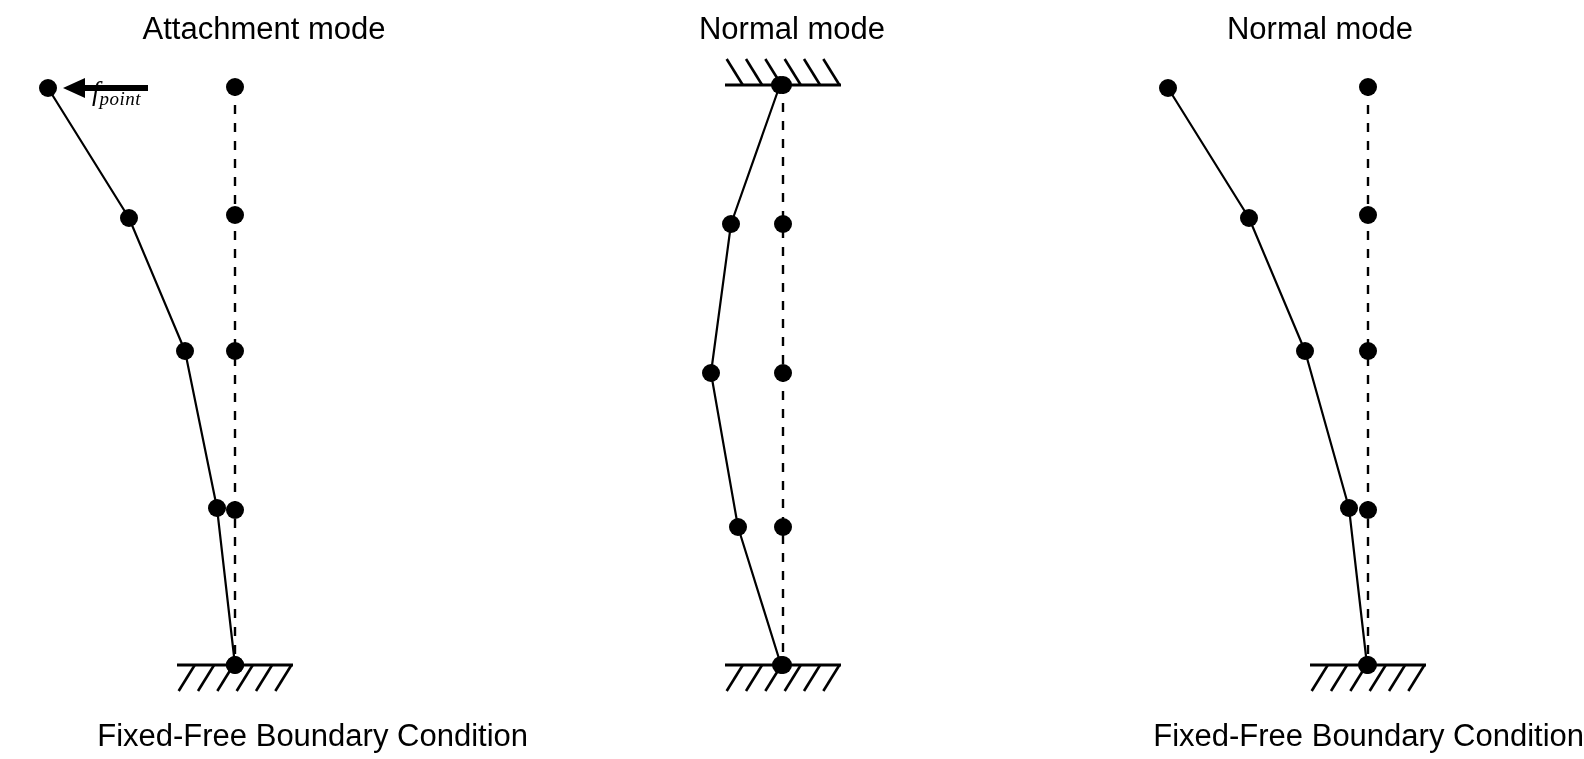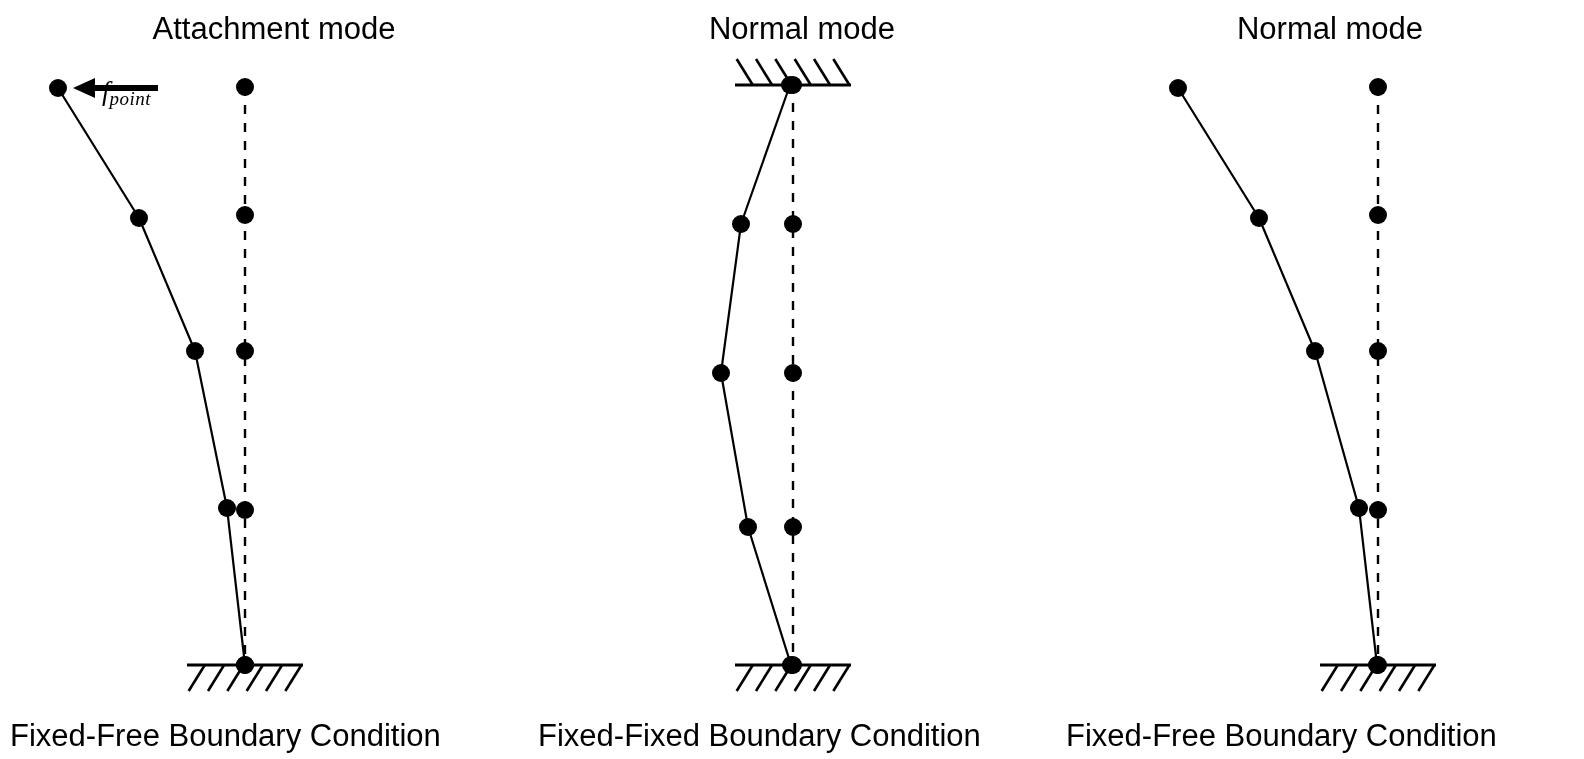--- a/index.html
+++ b/index.html
@@ -19,21 +19,20 @@
     width: 1584px;
     height: 759px;
   }
   svg.panel-svg {
     display: block;
   }
   .panel {
     position: absolute;
     top: 0;
     height: 759px;
-    margin-left: 10px;
   }
   #panel-1 { left: 0px;    width: 528px; }
   #panel-2 { left: 528px;  width: 528px; }
   #panel-3 { left: 1056px; width: 528px; }
 
   .panel-title {
     position: absolute;
     top: 12px;
     left: 0;
     width: 100%;
@@ -41,21 +40,21 @@
     font-size: 31px;
     font-family: "Liberation Sans", sans-serif;
     line-height: 1.1;
     white-space: nowrap;
   }
   .panel-caption {
     position: absolute;
     bottom: 6px;
     left: 0;
     width: 100%;
-    text-align: left;
+    text-align: right;
     font-size: 31px;
     font-family: "Liberation Sans", sans-serif;
     line-height: 1.1;
     white-space: nowrap;
   }
   .force-label {
     position: absolute;
     font-family: "Liberation Serif", serif;
     font-style: italic;
     font-size: 27px;
@@ -126,21 +125,20 @@
         <circle cx="255" cy="224" r="9" fill="#000000"></circle>
         <circle cx="255" cy="373" r="9" fill="#000000"></circle>
         <circle cx="255" cy="527" r="9" fill="#000000"></circle>
         <circle cx="255" cy="665" r="9" fill="#000000"></circle>
         <circle cx="252" cy="85" r="9" fill="#000000"></circle>
         <circle cx="203" cy="224" r="9" fill="#000000"></circle>
         <circle cx="183" cy="373" r="9" fill="#000000"></circle>
         <circle cx="210" cy="527" r="9" fill="#000000"></circle>
         <circle cx="253" cy="665" r="9" fill="#000000"></circle>
       </svg>
-      <div class="panel-caption">Fixed-Fixed Boundary Condition</div>
     </div>
     <div class="panel" id="panel-3">
       <div class="panel-title">Normal mode</div>
       <svg class="panel-svg" width="528" height="759" viewBox="0 0 528 759">
         <line x1="312" y1="87" x2="312" y2="665" stroke="#000000" stroke-width="2.4" stroke-dasharray="9 9"></line>
         <polyline points="112,88 193,218 249,351 293,508 311,665" fill="none" stroke="#000000" stroke-width="2.2" stroke-linejoin="round" stroke-linecap="round"></polyline>
         <line x1="254" y1="665" x2="370" y2="665" stroke="#000000" stroke-width="3" stroke-linecap="butt"></line>
         <line x1="271.7866666666667" y1="665" x2="255.66666666666669" y2="691" stroke="#000000" stroke-width="2.6" stroke-linecap="butt"></line>
         <line x1="291.12" y1="665" x2="275" y2="691" stroke="#000000" stroke-width="2.6" stroke-linecap="butt"></line>
         <line x1="310.4533333333333" y1="665" x2="294.3333333333333" y2="691" stroke="#000000" stroke-width="2.6" stroke-linecap="butt"></line>

